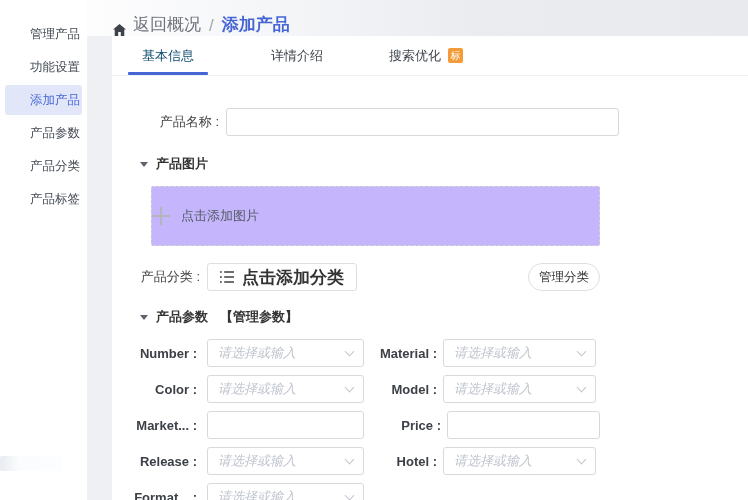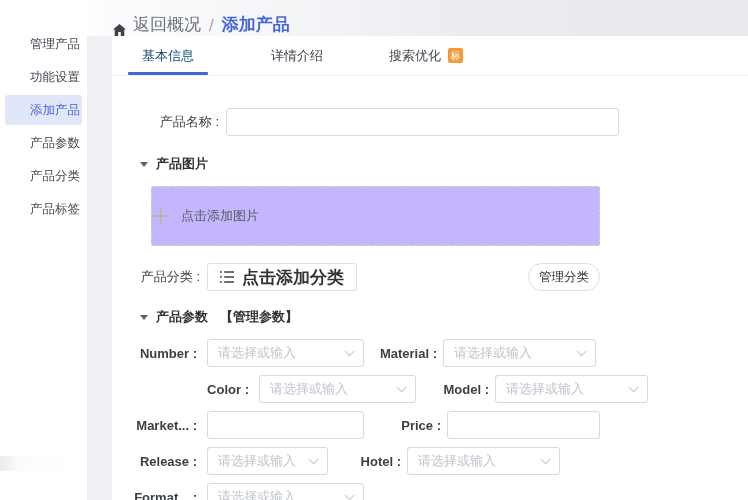--- a/index.html
+++ b/index.html
@@ -7,21 +7,21 @@
   body {
     font-family: "Liberation Sans", sans-serif;
     background: #eef0f3;
     position: relative;
     overflow: hidden;
     color: #3f454d;
   }
   
   .sidebar {
     position: absolute; left: 0; top: 0; width: 87px; height: 100%;
-    background: #fff; z-index: 2; padding-top: 26px;
+    background: #fff; z-index: 2; padding-top: 16px;
   }
   .side-item {
     height: 30px; margin: 3px 5px; display: flex; align-items: center;
     padding-left: 25px; font-size: 12.5px; color: #434a54;
     border-radius: 3px; cursor: pointer; white-space: nowrap;
   }
   .side-item.active { background: #e1e7f9; color: #4766d6; }
   
   .topbar {
     position: absolute; left: 87px; top: 0; right: 0; height: 36px;
@@ -92,21 +92,21 @@
   }
   .manage-cat { margin-left: auto; padding: 0 10px; font-size: 12.5px; border-radius: 14px; }
   
   .p-row { display: flex; margin-bottom: 8px; align-items: center; }
   .cell { display: flex; align-items: center; }
   .plabel { text-align: right; color: #3c4147; font-weight: 600; flex: none; font-size: 13px; }
   .plabel.l { width: 85px; }
   .plabel.r { width: 73px; }
   .field {
     height: 28px; border: 1px solid #d9d9d9; border-radius: 3px; background: #fff;
-    display: flex; align-items: center; padding: 0 10px; cursor: pointer;
+    display: flex; align-items: center; padding: 0 10px; cursor: pointer; font-style: italic;
   }
   .field.l { width: 157px; margin-left: 10px; }
   .field.r { width: 153px; margin-left: 6px; }
   .field .ph { color: #bfc4cd; font-size: 13px; }
   .chev {
     width: 7px; height: 7px; border-right: 1.5px solid #c2c6ce;
     border-bottom: 1.5px solid #c2c6ce; transform: rotate(45deg);
     margin-left: auto; margin-top: -4px; flex: none;
   }
   .field input {
@@ -210,21 +210,21 @@
           </div>
           <div class="cell">
             <span class="plabel r">Material :</span>
             <div class="field r">
               <span class="ph">请选择或输入</span>
               <span class="chev"></span>
             </div>
           </div>
         </div>
         <div class="p-row">
-          <div class="cell" style="width: 304px; justify-content: flex-end;">
+          <div class="cell" style="width: 252px; justify-content: flex-end;">
             <span class="plabel l">Color :</span>
             <div class="field l">
               <span class="ph">请选择或输入</span>
               <span class="chev"></span>
             </div>
           </div>
           <div class="cell">
             <span class="plabel r">Model :</span>
             <div class="field r">
               <span class="ph">请选择或输入</span>
@@ -240,21 +240,21 @@
             </div>
           </div>
           <div class="cell">
             <span class="plabel r">Price :</span>
             <div class="field r">
               <input style="">
             </div>
           </div>
         </div>
         <div class="p-row">
-          <div class="cell" style="width: 216px;">
+          <div class="cell" style="width: 252px;">
             <span class="plabel l">Release :</span>
             <div class="field l">
               <span class="ph">请选择或输入</span>
               <span class="chev"></span>
             </div>
           </div>
           <div class="cell">
             <span class="plabel r">Hotel :</span>
             <div class="field r">
               <span class="ph">请选择或输入</span>

